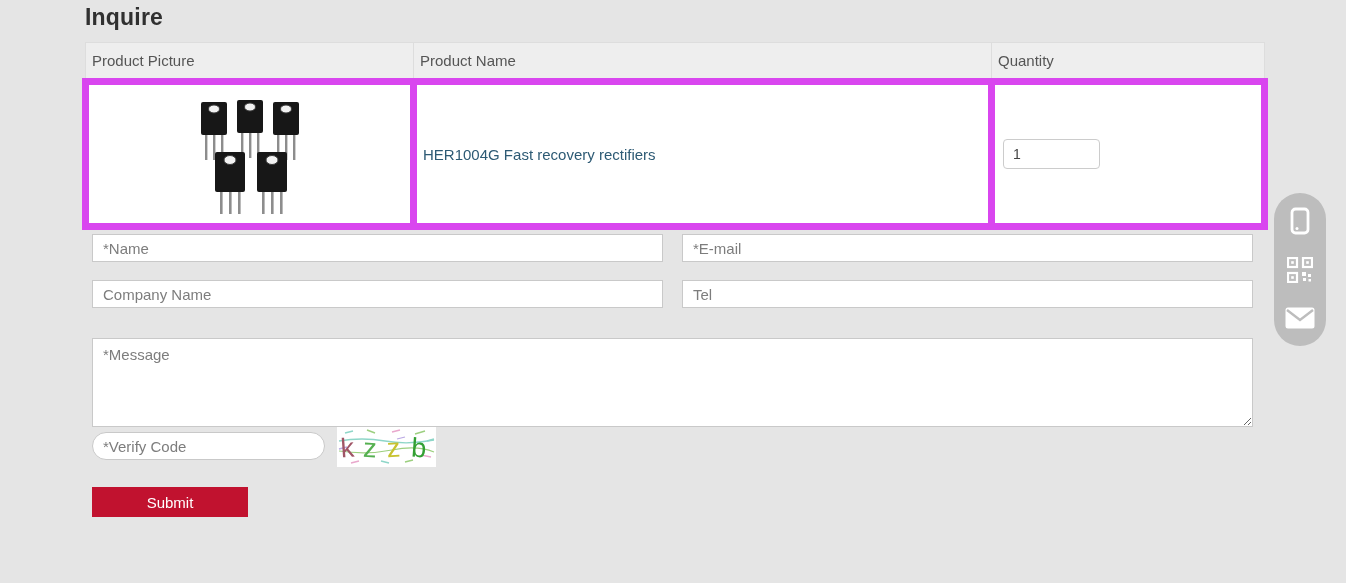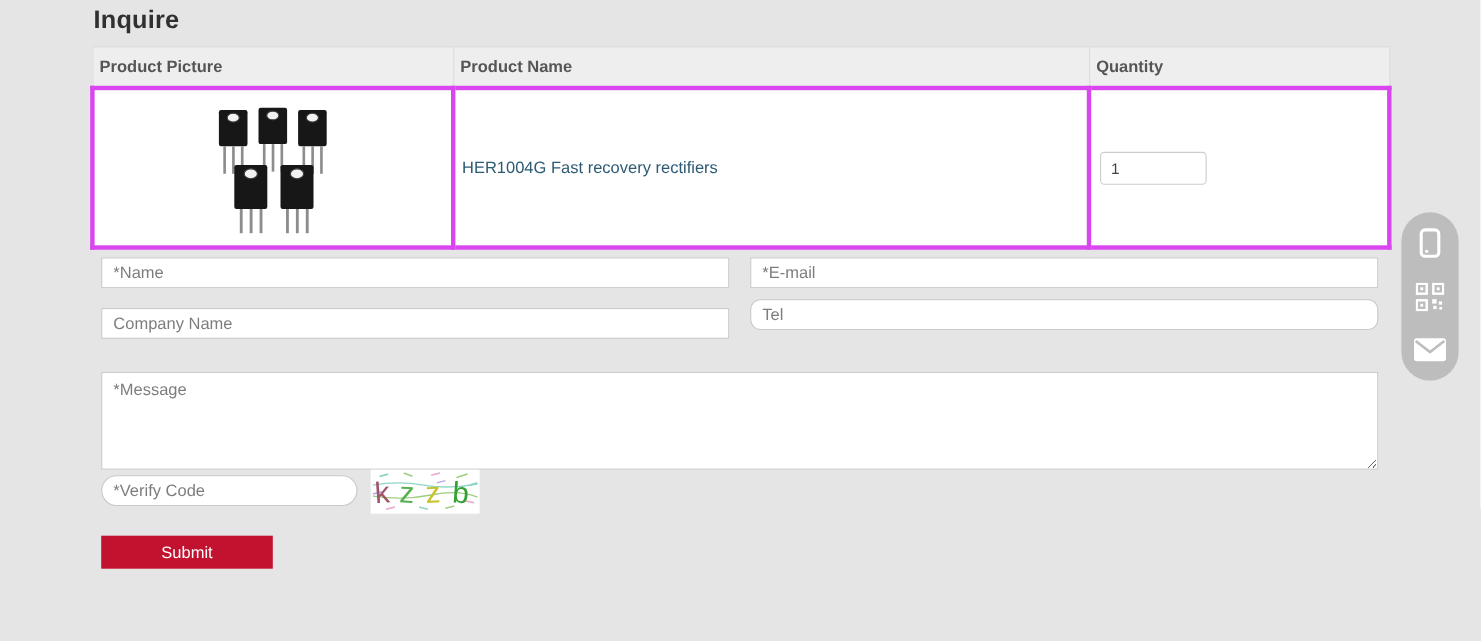--- a/index.html
+++ b/index.html
@@ -12,25 +12,25 @@
     font-size: 23px; font-weight: 700; color: #303030; letter-spacing: 0.2px;
   }
 
   
   .inq-table {
     position: absolute; left: 82px; top: 42px; width: 1179px;
     border-collapse: collapse; table-layout: fixed;
   }
   .inq-table th {
     background: #eeeeee; border: 1px solid #dddddd;
-    font-weight: 700; color: #555; text-align: left;
+    font-weight: 400; color: #555; text-align: left;
     font-size: 15px; padding: 9px 8px 9px 6px; margin-top: 26px;
   }
   .inq-table td {
-    border: 4px solid #d946ef; background: #fff;
+    border: 7px solid #d946ef; background: #fff;
     font-size: 15px; vertical-align: middle; height: 145px;
   }
   .col-pic { width: 328px; }
   .col-name { width: 578px; }
   .col-qty { width: 273px; }
   .cell-pic { text-align: center; }
   .cell-name { color: #2d5a74; padding-left: 6px; }
   .cell-name a { color: #2d5a74; text-decoration: none; cursor: pointer; }
   .cell-qty { padding-left: 8px; }
   .qty-input {
@@ -40,21 +40,21 @@
 
   
   .field {
     position: absolute; height: 28px; border: 1px solid #c9c9c9; background: #fff;
     padding: 0 10px; font-size: 15px; color: #333; font-family: inherit;
   }
   .field::placeholder, .area::placeholder { color: #7d7d7d; opacity: 1; }
   .f-name    { left: 92px;  top: 234px; width: 571px; }
   .f-email   { left: 682px; top: 234px; width: 571px; }
   .f-company { left: 92px;  top: 280px; width: 571px; }
-  .f-tel     { left: 682px; top: 272px; width: 571px; border-radius: 9px; }
+  .f-tel     { left: 682px; top: 280px; width: 571px; }
   .area {
     position: absolute; left: 92px; top: 338px; width: 1161px; height: 89px;
     border: 1px solid #c9c9c9; background: #fff; padding: 7px 10px;
     font-size: 15px; color: #333; font-family: inherit; resize: both;
   }
   .f-verify  { left: 92px; top: 432px; width: 233px; border-radius: 14px; }
 
   .captcha-box {
     position: absolute; left: 337px; top: 427px; width: 99px; height: 40px;
     cursor: pointer; background: #fff;

